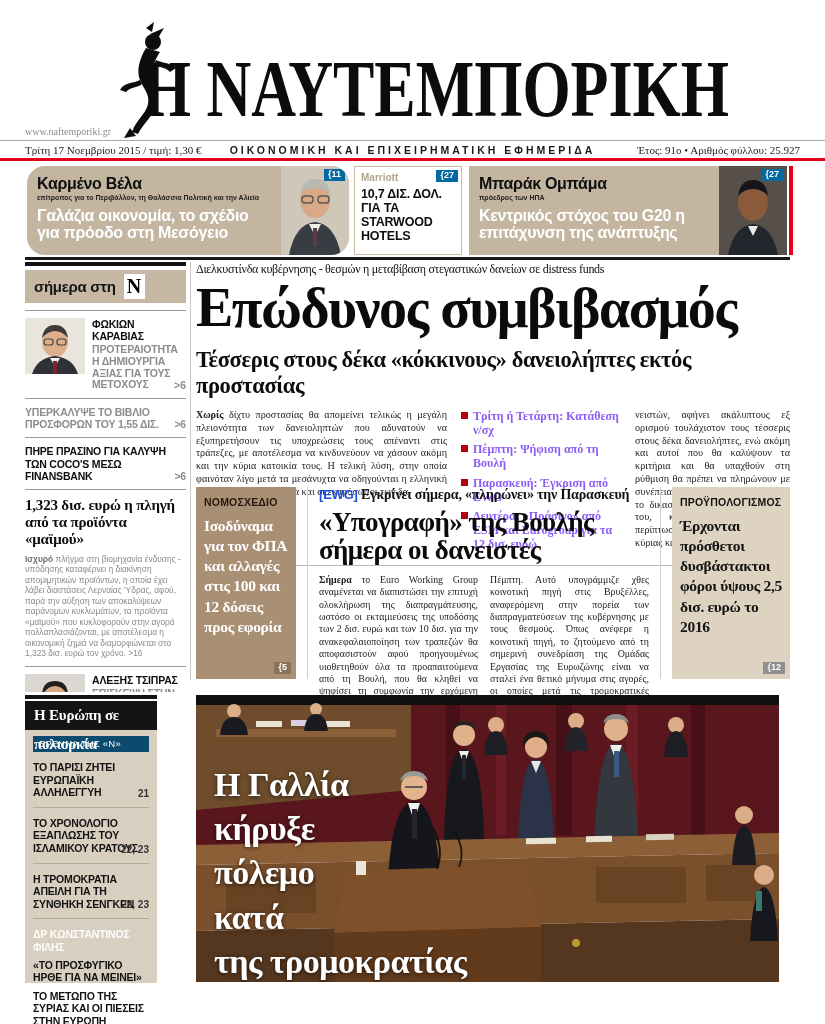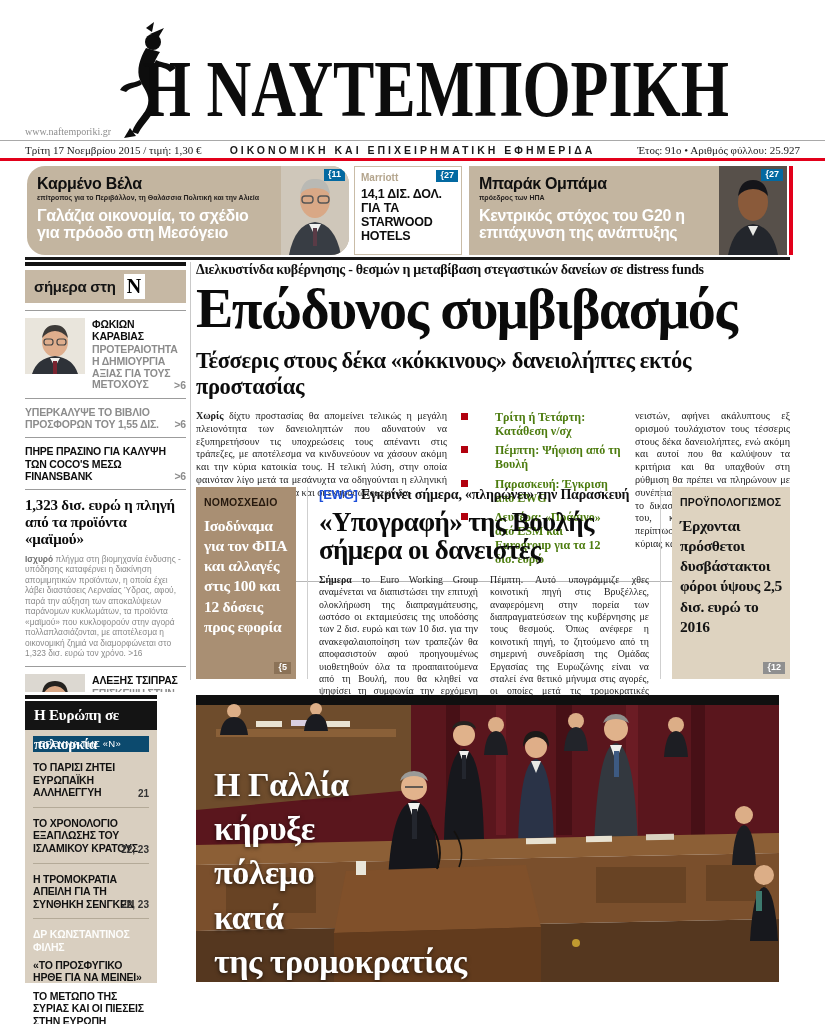--- a/index.html
+++ b/index.html
@@ -74,33 +74,33 @@
   .eu-page{position:absolute;right:0;bottom:8px;font-size:10px;font-weight:bold;color:#333;}
   .eu-author{font-size:10.5px;font-weight:bold;color:#fdfdfb;line-height:1.2;letter-spacing:-.2px;}
   .eu-quote{font-size:10.5px;font-weight:bold;color:#111;line-height:1.2;margin-top:5px;letter-spacing:-.2px;}
   .eu-extra{font-size:10.5px;font-weight:bold;color:#111;line-height:1.2;margin-top:6px;letter-spacing:-.2px;}
   .eu-endpage{text-align:right;font-size:10px;font-weight:bold;color:#333;margin-top:3px;}
 
   .v-div{position:absolute;left:190px;top:262px;width:1px;height:418px;background:#c9c9c9;}
 
   
   .lead{position:absolute;left:196px;top:262px;width:594px;}
-  .lead-kicker{font-family:"Liberation Serif",serif;font-weight:bold;font-size:14px;color:#101010;letter-spacing:-.3px;}
+  .lead-kicker{font-family:"Liberation Serif",serif;font-weight:normal;font-size:12px;color:#101010;letter-spacing:-.3px;}
   .lead-headline{font-family:"Liberation Serif",serif;font-weight:bold;font-size:56px;color:#0b0b0b;
                  letter-spacing:-1.5px;line-height:1.0;margin-top:3px;white-space:nowrap;}
   .lead-subhead{font-family:"Liberation Serif",serif;font-weight:bold;font-size:22.5px;color:#0c0c0c;
                 letter-spacing:-.4px;margin-top:11px;}
   .lead-body{display:flex;margin-top:10px;}
   .lead-col{font-family:"Liberation Serif",serif;font-size:10.2px;line-height:12.8px;text-align:justify;color:#1c1c1c;}
   .lc1{width:251px;margin-right:14px;}
   .lc2{width:160px;margin-right:14px;}
   .lc3{width:155px;}
   .bullet{display:flex;margin-bottom:5px;}
   .sq{width:7px;height:7px;background:#b2000e;flex:0 0 7px;margin:3px 5px 0 0;}
-  .bullet-text{font-family:"Liberation Serif",serif;font-weight:bold;font-size:12px;line-height:1.18;color:#4d7c0f;margin-left:22px;}
+  .bullet-text{font-family:"Liberation Serif",serif;font-weight:bold;font-size:12px;line-height:1.18;color:#8b5cf6;}
   .lead-div{border-top:1px solid #b7b7b7;margin-top:9px;}
 
   
   .midrow{position:absolute;left:196px;top:487px;width:594px;height:192px;display:flex;}
   .law-box{width:100px;flex:0 0 100px;background:#a98f73;position:relative;padding:9px 8px;box-sizing:border-box;}
   .law-head{font-size:10.5px;font-weight:bold;color:#26190e;letter-spacing:.2px;}
   .law-text{font-family:"Liberation Serif",serif;font-weight:bold;font-size:15.5px;color:#fff;
             line-height:1.3;margin-top:8px;letter-spacing:-.3px;}
   .law-badge{position:absolute;right:5px;bottom:5px;background:#8b7257;color:#fff;font-size:9px;
              font-weight:bold;padding:1px 4px 2px;line-height:1;}
@@ -171,21 +171,21 @@
         <path d="M8 89 Q14 58 34 56 Q54 58 60 89 Z" fill="#383d44"></path>
         <path d="M28 58 L34 70 L40 58 Z" fill="#f1f1ee"></path>
         <rect x="32" y="62" width="4" height="18" fill="#5a3b46"></rect>
       </svg>
     </div>
     <span class="badge" style="right:4px">{11</span>
   </div>
 
   <div class="sb-mid">
     <div class="mid-label">Marriott</div>
-    <div class="mid-title">14,1 ΔΙΣ. ΔΟΛ. ΓΙΑ ΤΑ STARWOOD HOTELS</div>
+    <div class="mid-title">10,7 ΔΙΣ. ΔΟΛ. ΓΙΑ ΤΑ STARWOOD HOTELS</div>
     <span class="badge" style="right:3px">{27</span>
   </div>
 
   <div class="strip-box sb-right">
     <div class="strip-pad">
       <div class="strip-name">Μπαράκ Ομπάμα</div>
       <div class="strip-role">πρόεδρος των ΗΠΑ</div>
       <div class="strip-title">Κεντρικός στόχος του G20 η επιτάχυνση της ανάπτυξης</div>
     </div>
     <div class="strip-photo">

